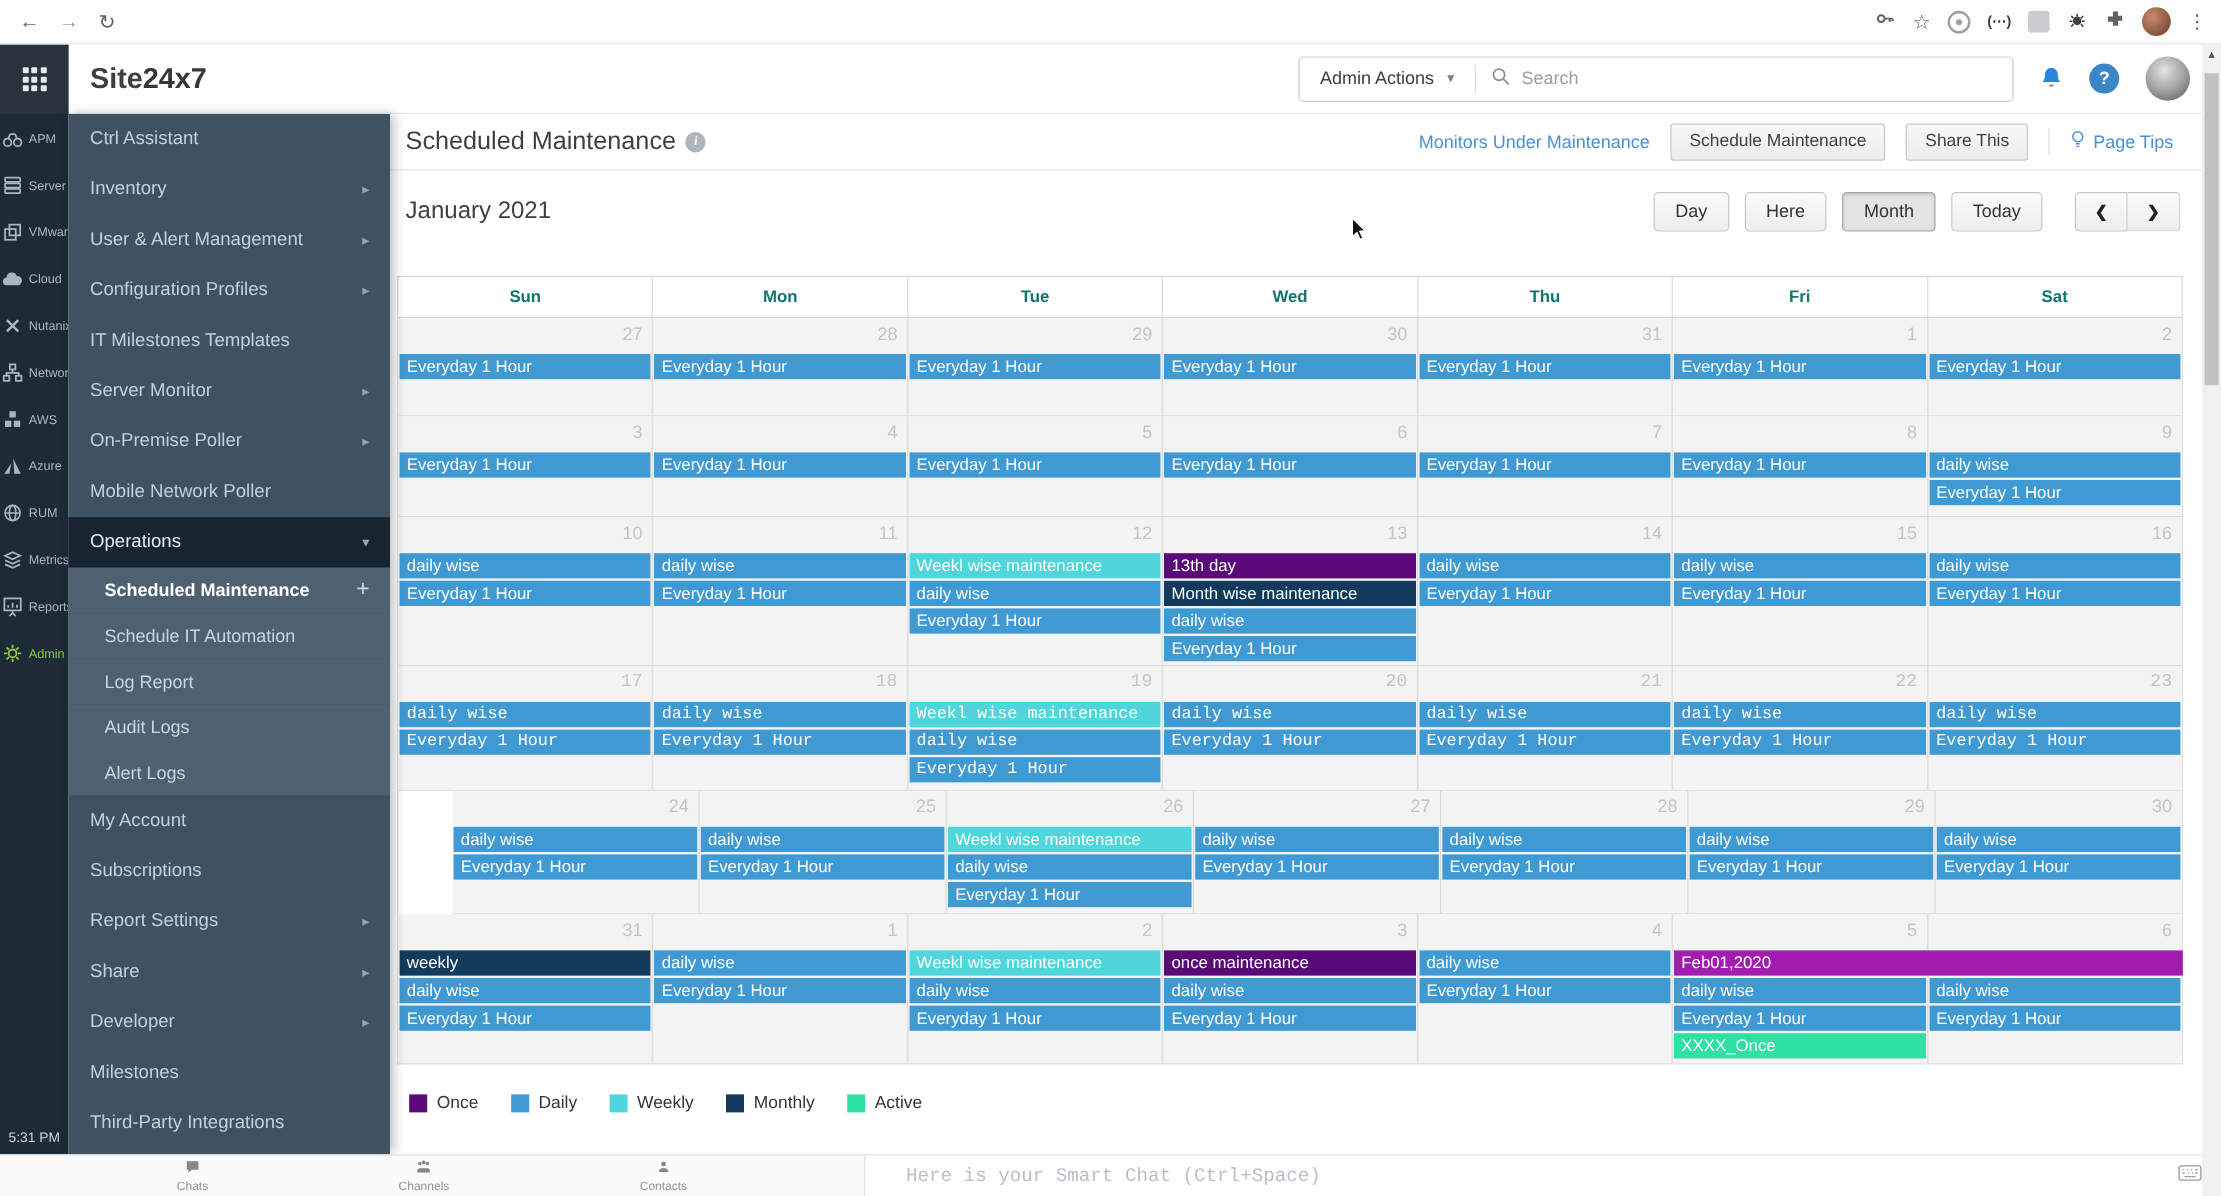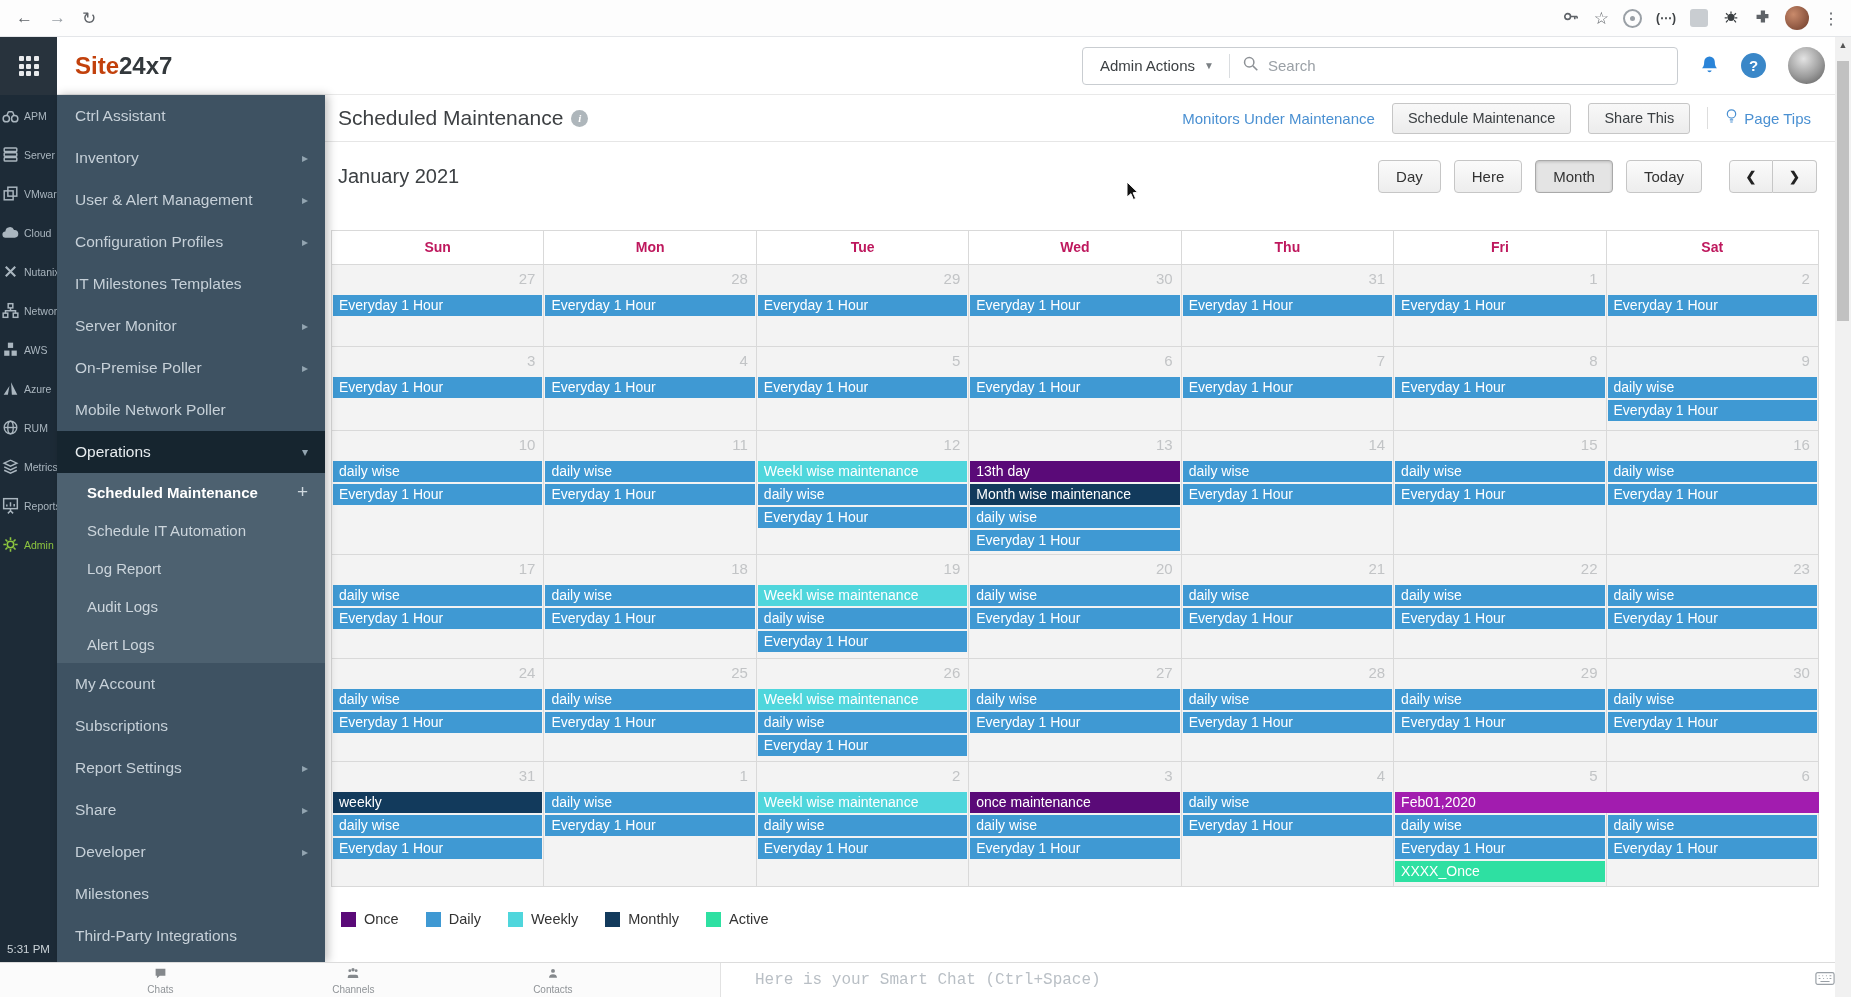--- a/index.html
+++ b/index.html
@@ -16,21 +16,21 @@
   .bicons{margin-left:auto;display:flex;align-items:center;gap:14px;padding-right:12px;color:#5f6368}
   .bavatar{width:24px;height:24px;border-radius:50%;background:radial-gradient(circle at 35% 35%,#c98a6b,#6d3b2a)}
   .extc{width:19px;height:19px;border-radius:50%;border:2px solid #9aa0a6;position:relative}
   .extc::after{content:"";position:absolute;left:5px;top:5px;width:5px;height:5px;border-radius:50%;background:#9aa0a6}
   .extsq{width:18px;height:18px;background:#c9cdd1;border-radius:3px}
   .bdots{font-size:16px;letter-spacing:0;color:#5f6368}
 
   
   .ahdr{position:absolute;left:57px;top:37px;right:0;height:58px;background:#fff;border-bottom:1px solid #e9e9e9;display:flex;align-items:center;z-index:4}
   .logo{font-size:24px;font-weight:bold;margin-left:18px}
-  .logo .g{color:#c2410c}.logo .d{color:#33383c}
+  .logo .g{color:#404040}.logo .d{color:#33383c}
   .hright{margin-left:auto;display:flex;align-items:center;padding-right:26px}
   .srchgrp{display:flex;align-items:center;height:38px;border:1px solid #c9cdd1;border-radius:4px;width:596px;background:#fff}
   .aa{display:flex;align-items:center;gap:9px;padding:0 15px 0 17px;font-size:15px;color:#3c4043;cursor:pointer}
   .aa .car{font-size:10px;color:#7b8084}
   .gsep{width:1px;height:24px;background:#dadde0}
   .srch{display:flex;align-items:center;gap:9px;padding:0 12px;flex:1}
   .srch input{border:0;outline:0;font-size:15px;color:#333;background:transparent;width:100%;font-family:inherit}
   .srch input::placeholder{color:#9aa0a6}
   .hic{margin-left:20px;display:flex;align-items:center}
   .help{width:25px;height:25px;border-radius:50%;background:#3a87c8;color:#fff;font-weight:bold;font-size:15px;display:flex;align-items:center;justify-content:center}
@@ -73,21 +73,21 @@
   .ctr{margin-left:auto;display:flex;align-items:center;gap:13px}
   .btn{height:33px;display:flex;align-items:center;padding:0 17px;background:linear-gradient(#fbfbfb,#ededed);border:1px solid #c6c6c6;border-radius:4px;font-size:15px;color:#333;cursor:pointer}
   .btn.active{background:#e4e4e4;box-shadow:inset 0 1px 3px rgba(0,0,0,.18);border-color:#a9a9a9}
   .navgrp{display:flex;margin-left:14px}
   .nbtn{width:44px;height:33px;display:flex;align-items:center;justify-content:center;background:linear-gradient(#fbfbfb,#ededed);border:1px solid #c6c6c6;font-size:13px;color:#222;font-weight:bold;cursor:pointer}
   .nbtn.prev{border-radius:4px 0 0 4px}
   .nbtn.next{border-radius:0 4px 4px 0;border-left:0}
 
   .cal{margin:20px 16px 0 6px}
   .cal-head{display:flex;border:1px solid #d9d9d9;border-bottom:0;background:#fff}
-  .wd{flex:1;text-align:center;height:33px;line-height:33px;font-size:14px;font-weight:bold;color:#be185d;border-left:1px solid #d9d9d9}
+  .wd{flex:1;text-align:center;height:33px;line-height:33px;font-size:14px;font-weight:bold;color:#0f766e;border-left:1px solid #d9d9d9}
   .wd:first-child{border-left:0}
   .cal-body{border:1px solid #d9d9d9}
   .wk-row{display:flex;border-bottom:1px solid #d9d9d9}
   .wk-row:last-child{border-bottom:0}
   .day{flex:1;background:#f3f3f3;border-left:1px solid #d9d9d9;position:relative}
   .day:first-child{border-left:0}
   .dnum{height:30px;text-align:right;padding:5px 8px 0 0;font-size:15px;color:#c2c4c6}
   .ev{height:21px;line-height:21px;margin:0 1px 2px 1px;padding:0 6px;font-size:14px;color:#fff;white-space:nowrap;overflow:hidden;position:relative;cursor:pointer}
   .ev.span2{width:calc(200% + 1px);z-index:2;overflow:visible}
   .ev-spacer{height:23px}
@@ -532,21 +532,21 @@
               <div class="dnum">15</div>
               <div class="ev" style="background: rgb(63, 153, 211);">daily wise</div>
               <div class="ev" style="background: rgb(63, 153, 211);">Everyday 1 Hour</div>
             </div>
             <div class="day">
               <div class="dnum">16</div>
               <div class="ev" style="background: rgb(63, 153, 211);">daily wise</div>
               <div class="ev" style="background: rgb(63, 153, 211);">Everyday 1 Hour</div>
             </div>
           </div>
-          <div class="wk-row" style="height: 104px;">
+          <div class="wk-row" style="height: 104px; font-family: Liberation Mono, monospace;">
             <div class="day">
               <div class="dnum">17</div>
               <div class="ev" style="background: rgb(63, 153, 211);">daily wise</div>
               <div class="ev" style="background: rgb(63, 153, 211);">Everyday 1 Hour</div>
             </div>
             <div class="day">
               <div class="dnum">18</div>
               <div class="ev" style="background: rgb(63, 153, 211);">daily wise</div>
               <div class="ev" style="background: rgb(63, 153, 211);">Everyday 1 Hour</div>
             </div>
@@ -570,21 +570,21 @@
               <div class="dnum">22</div>
               <div class="ev" style="background: rgb(63, 153, 211);">daily wise</div>
               <div class="ev" style="background: rgb(63, 153, 211);">Everyday 1 Hour</div>
             </div>
             <div class="day">
               <div class="dnum">23</div>
               <div class="ev" style="background: rgb(63, 153, 211);">daily wise</div>
               <div class="ev" style="background: rgb(63, 153, 211);">Everyday 1 Hour</div>
             </div>
           </div>
-          <div class="wk-row" style="height: 103px;">
+          <div class="wk-row" style="height: 103px; margin-left: 45px;">
             <div class="day">
               <div class="dnum">24</div>
               <div class="ev" style="background: rgb(63, 153, 211);">daily wise</div>
               <div class="ev" style="background: rgb(63, 153, 211);">Everyday 1 Hour</div>
             </div>
             <div class="day">
               <div class="dnum">25</div>
               <div class="ev" style="background: rgb(63, 153, 211);">daily wise</div>
               <div class="ev" style="background: rgb(63, 153, 211);">Everyday 1 Hour</div>
             </div>

